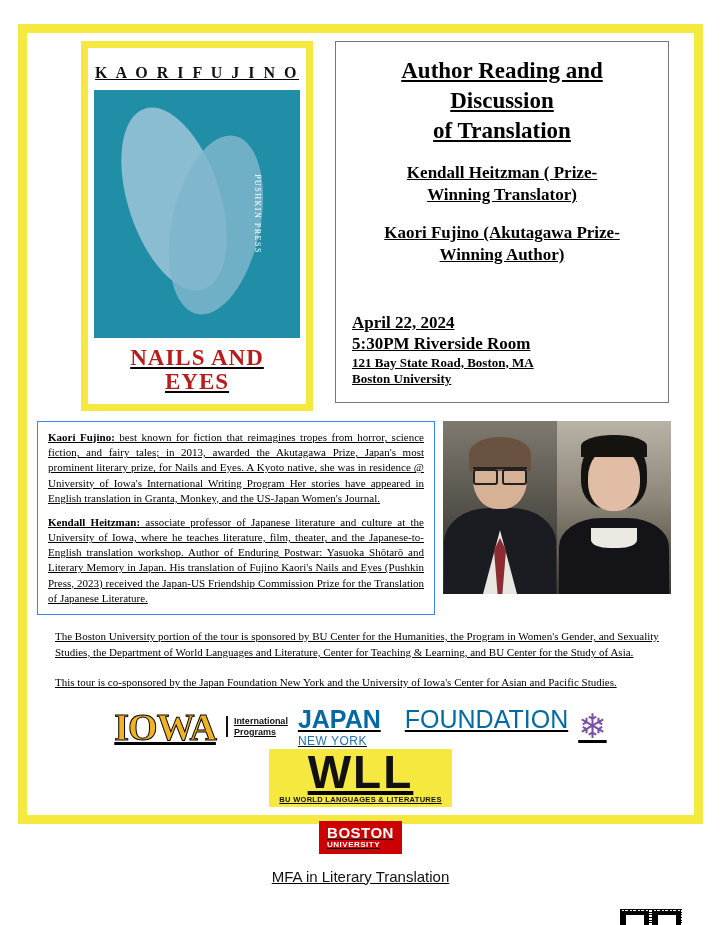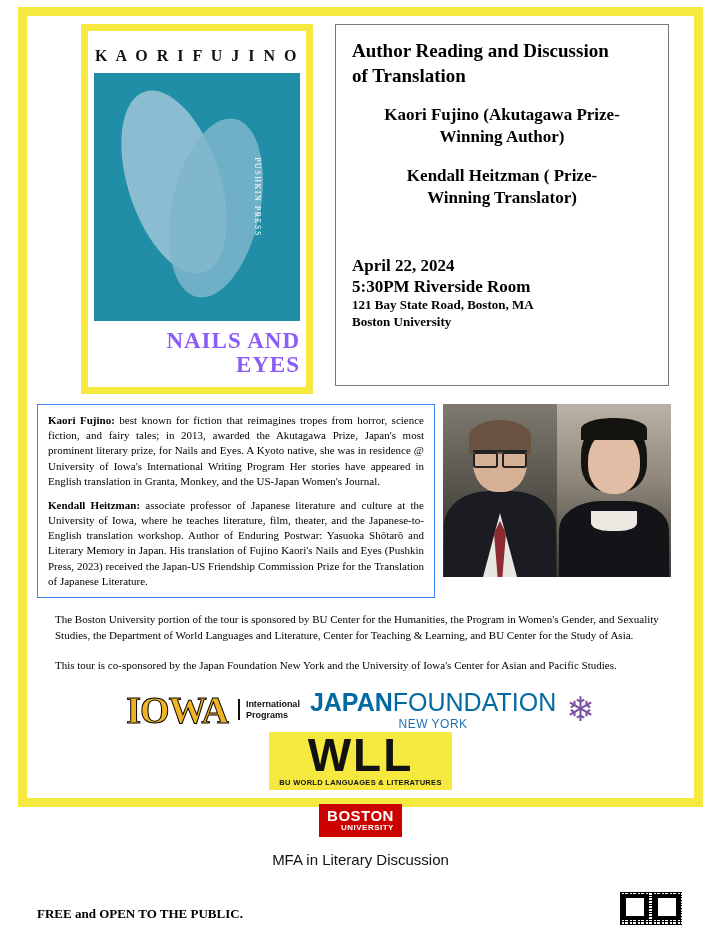--- a/index.html
+++ b/index.html
@@ -5,24 +5,25 @@
   * { box-sizing: border-box; margin: 0; padding: 0; }
   body {
     width: 721px; height: 925px;
     background: #ffffff;
     font-family: "Liberation Serif", serif;
     position: relative;
     overflow: hidden;
   }
   .poster {
     position: absolute;
-    left: 18px; top: 7px;
+    left: 18px; top: 24px;
     width: 685px; height: 800px;
     border: 9px solid #f5e93f;
     background: #ffffff;
+    text-decoration: underline;
   }
   .inner {
     position: relative;
     width: 100%; height: 100%;
     padding: 8px 10px;
   }
 
   
   .top-row { display: flex; gap: 10px; align-items: flex-start; }
 
@@ -72,37 +73,38 @@
     border-radius: 50%;
   }
   .blob2 {
     width: 88px; height: 182px;
     left: 78px; top: 44px;
     transform: rotate(12deg);
     border-radius: 50%;
     background: #7fb6cc;
   }
   .cover-bottom {
-    text-align: right;
+    text-align: center;
     font-size: 23px;
     font-weight: bold;
     letter-spacing: 1px;
     line-height: 1.05;
     padding: 8px 0 6px 0;
-    color: #8b5cf6;
+    color: #b91c1c;
   }
 
   .event-box {
     width: 334px; min-height: 362px;
     border: 1px solid #777;
     padding: 14px 16px 10px 16px;
     margin-left: 12px;
   }
   .event-box h1 {
-    font-size: 19px;
+    text-align: center;
+    font-size: 23px;
     font-weight: bold;
     line-height: 1.3;
   }
   .event-box h2 {
     text-align: center;
     font-size: 17px;
     font-weight: bold;
     line-height: 1.3;
     margin-top: 16px;
   }
@@ -175,41 +177,41 @@
     font-family: "Liberation Sans", sans-serif;
     font-size: 9px; font-weight: bold; line-height: 1.15;
     border-left: 2px solid #111; padding-left: 6px; color:#111;
   }
   .jf-logo {
     font-family: "Liberation Sans", sans-serif;
     font-size: 25px; color:#0369a1;
     display:flex; align-items:flex-start;
   }
   .jf-logo .b { font-weight: bold; }
-  .jf-logo .l { font-weight: normal; }
-  .jf-ny { font-family:"Liberation Sans", sans-serif; font-size:12px; color:#1f6fb2; text-align:center; letter-spacing:.5px;}
+  .jf-logo .l { font-weight: normal; padding-left: 24px; }
+  .jf-ny { font-family:"Liberation Sans", sans-serif; font-size:12px; color:#1f6fb2; text-align:left; letter-spacing:.5px;}
   .jf-wrap { display:flex; flex-direction:column; }
   .butterfly { color:#7b4fa0; font-size:34px; line-height:1; }
 
   .logo-row-2 {
     display:flex; align-items:center; justify-content:center; gap:14px; margin-top:0;flex-direction:column;
   }
   .wll {
     background:#f5e93f; padding:2px 10px 3px 10px; text-align:center;
   }
   .wll .letters {
     font-family:"Liberation Sans", sans-serif;
     font-weight:bold; font-size:46px; line-height:.95; letter-spacing:2px; color:#111;
   }
   .wll .sub {
     font-family:"Liberation Sans", sans-serif;
     font-size:7.5px; font-weight:bold; letter-spacing:.3px; color:#111; margin-top:1px;
   }
   .bu-box {
-    background:#cc0000; color:#fff; text-align:right;
+    background:#cc0000; color:#fff; text-align:left;
     font-family:"Liberation Sans", sans-serif;
     padding:4px 8px; line-height:1.05;
   }
   .bu-box .b1 { font-size:15px; font-weight:bold; letter-spacing:.5px;}
   .bu-box .b2 { font-size:8px; font-weight:bold; letter-spacing:.5px;}
   .mfa { font-family:"Liberation Sans", sans-serif; font-size:15px; color:#111; }
 
   
   .footer {
     margin-top: 22px;
@@ -254,26 +256,26 @@
           <div>EYES</div>
         </div>
       </div>
 
       <div class="event-box">
         <h1>
           <span>Author Reading and Discussion</span><br>
           <span>of Translation</span>
         </h1>
         <h2>
+          <span>Kendall Heitzman ( Prize-</span><br>
+          <span>Winning Translator)</span>
+        </h2>
+        <h2>
           <span>Kaori Fujino (Akutagawa Prize-</span><br>
           <span>Winning Author)</span>
-        </h2>
-        <h2>
-          <span>Kendall Heitzman ( Prize-</span><br>
-          <span>Winning Translator)</span>
         </h2>
         <div class="event-details">
           <div class="big">April 22, 2024</div>
           <div class="big">5:30PM Riverside Room</div>
           <div class="small">121 Bay State Road, Boston, MA</div>
           <div class="small">Boston University</div>
         </div>
       </div>
     </div>
 
@@ -330,21 +332,21 @@
 
       <div class="logo-row-2">
         <div class="wll">
           <div class="letters">WLL</div>
           <div class="sub">BU WORLD LANGUAGES &amp; LITERATURES</div>
         </div>
         <div class="bu-box">
           <div class="b1">BOSTON</div>
           <div class="b2">UNIVERSITY</div>
         </div>
-        <div class="mfa">MFA in Literary Discussion</div>
+        <div class="mfa">MFA in Literary Translation</div>
       </div>
     </div>
 
     <div class="footer">
       <div class="footer-text">
         <div>FREE and OPEN TO THE PUBLIC.</div>
         <div>Please register through this QR Code:</div>
       </div>
       <div class="qr">
           <span class="q3"></span>

